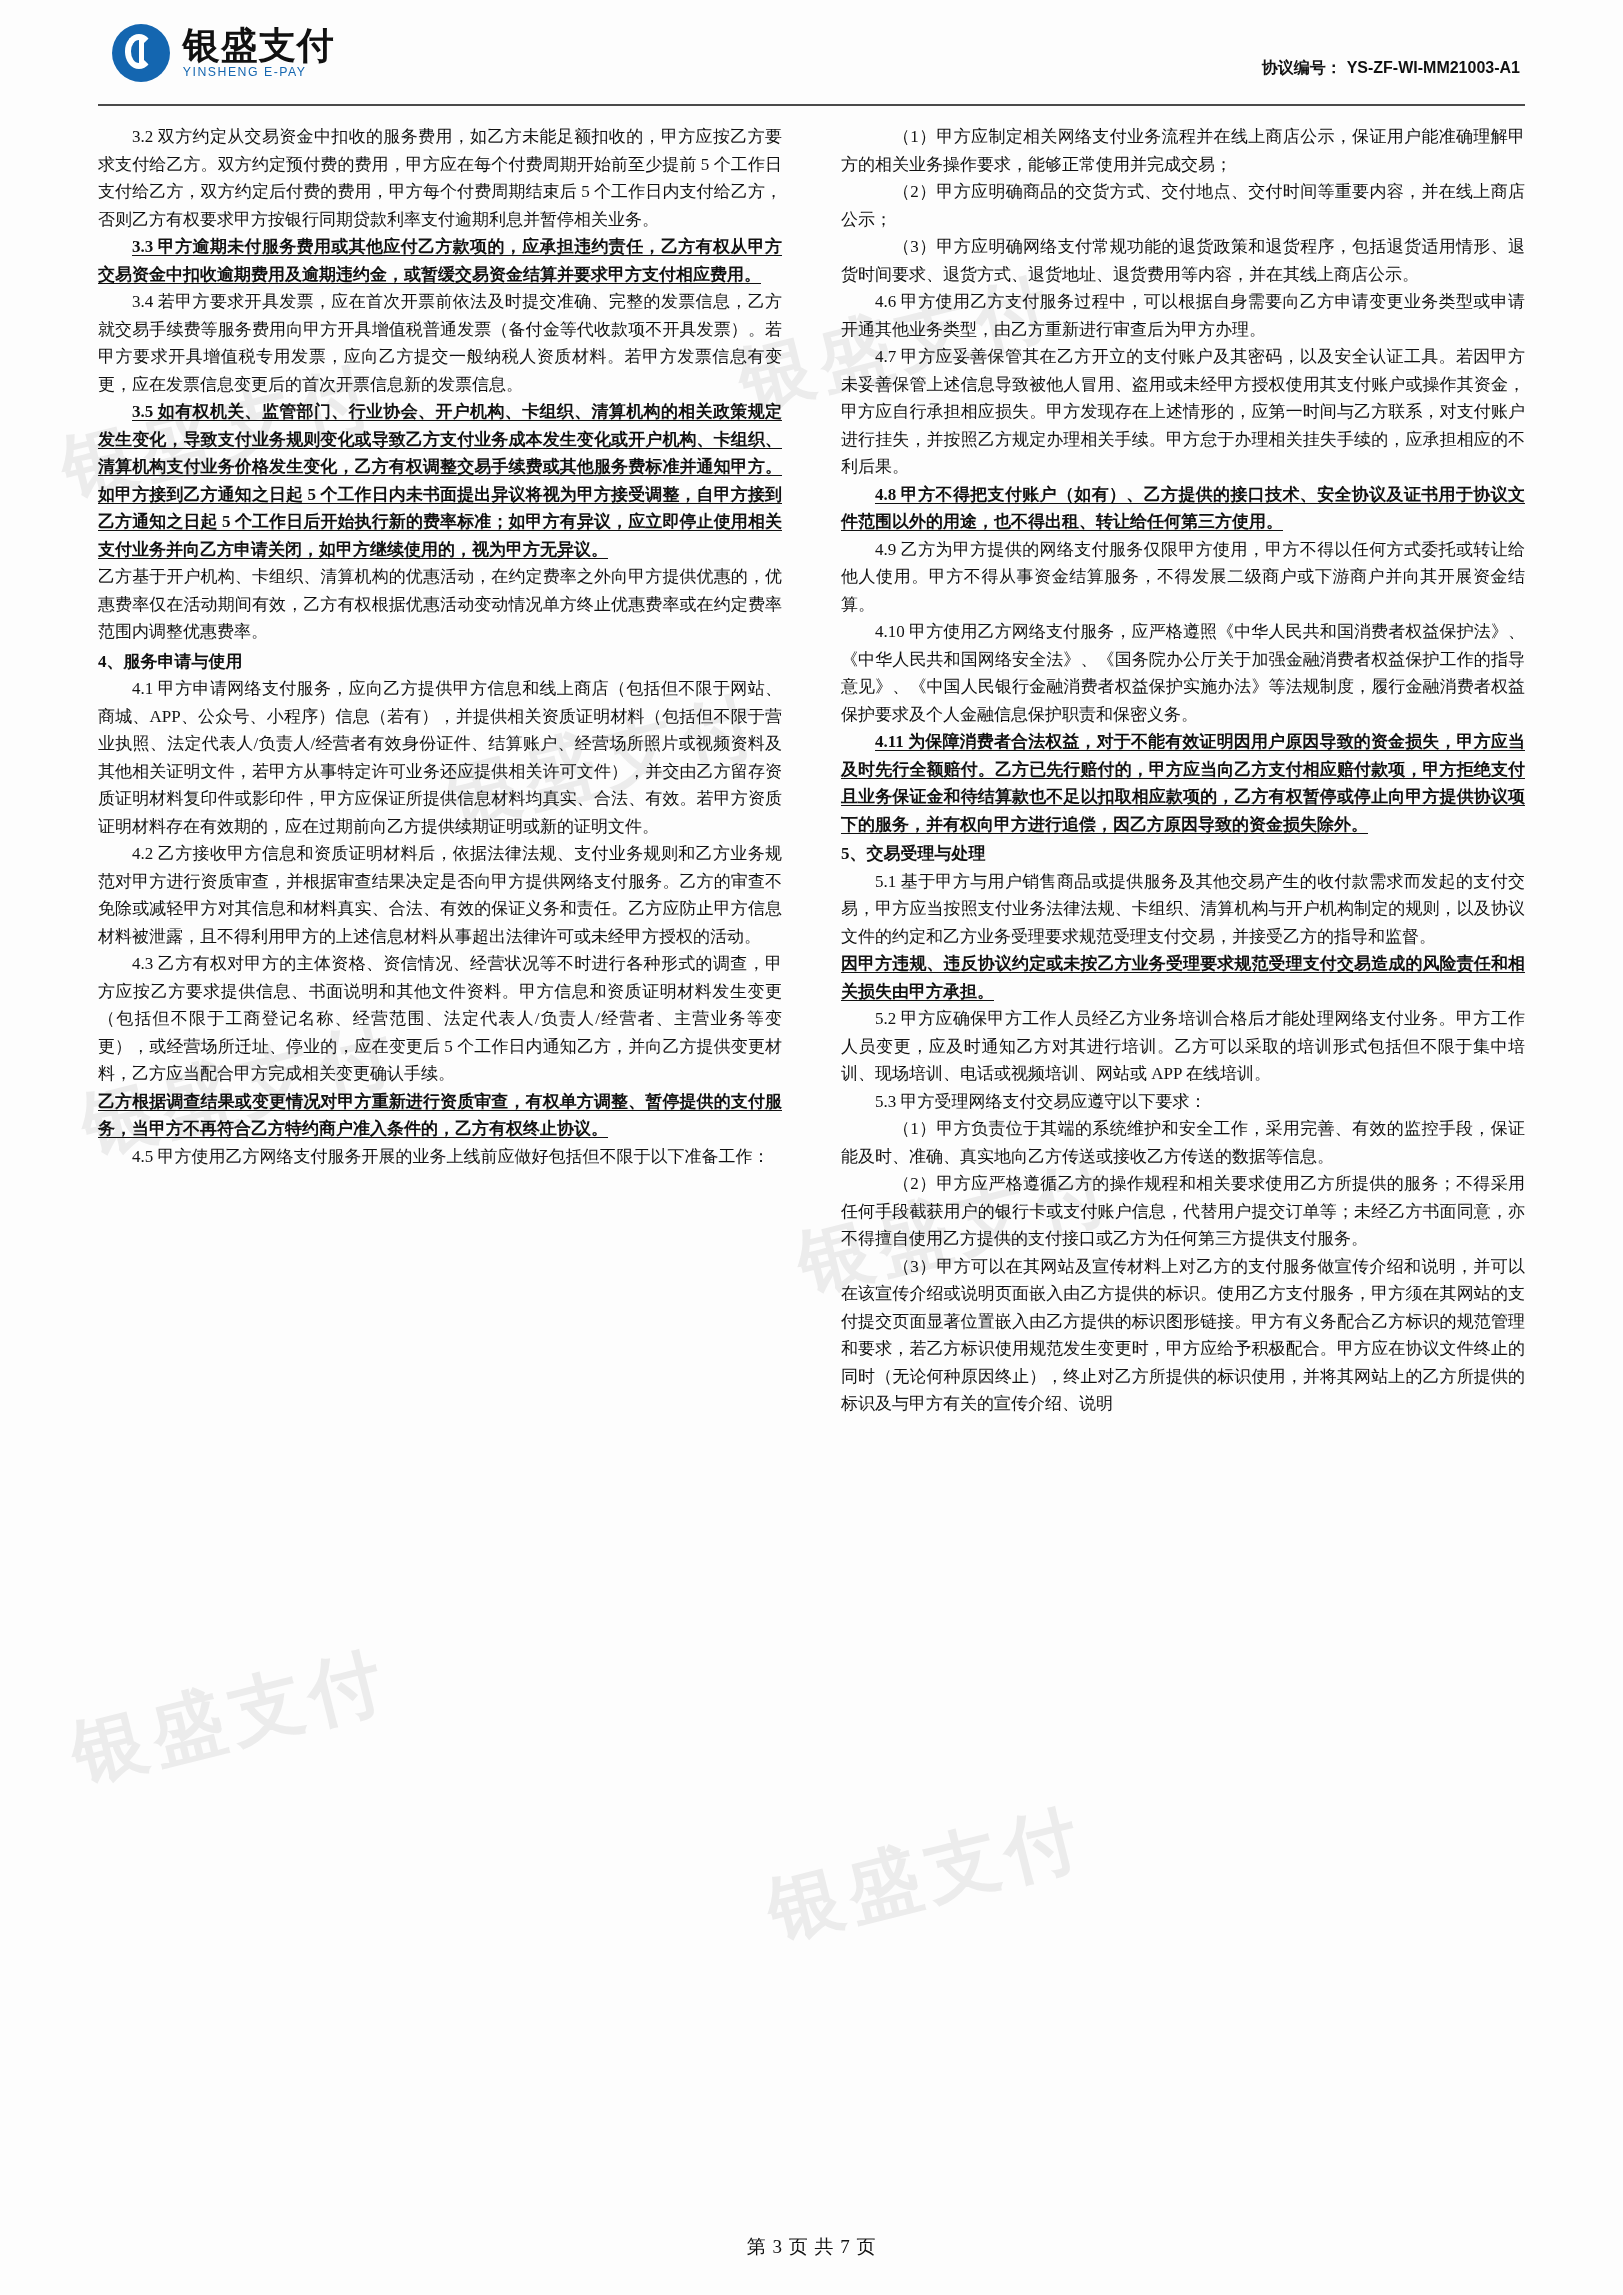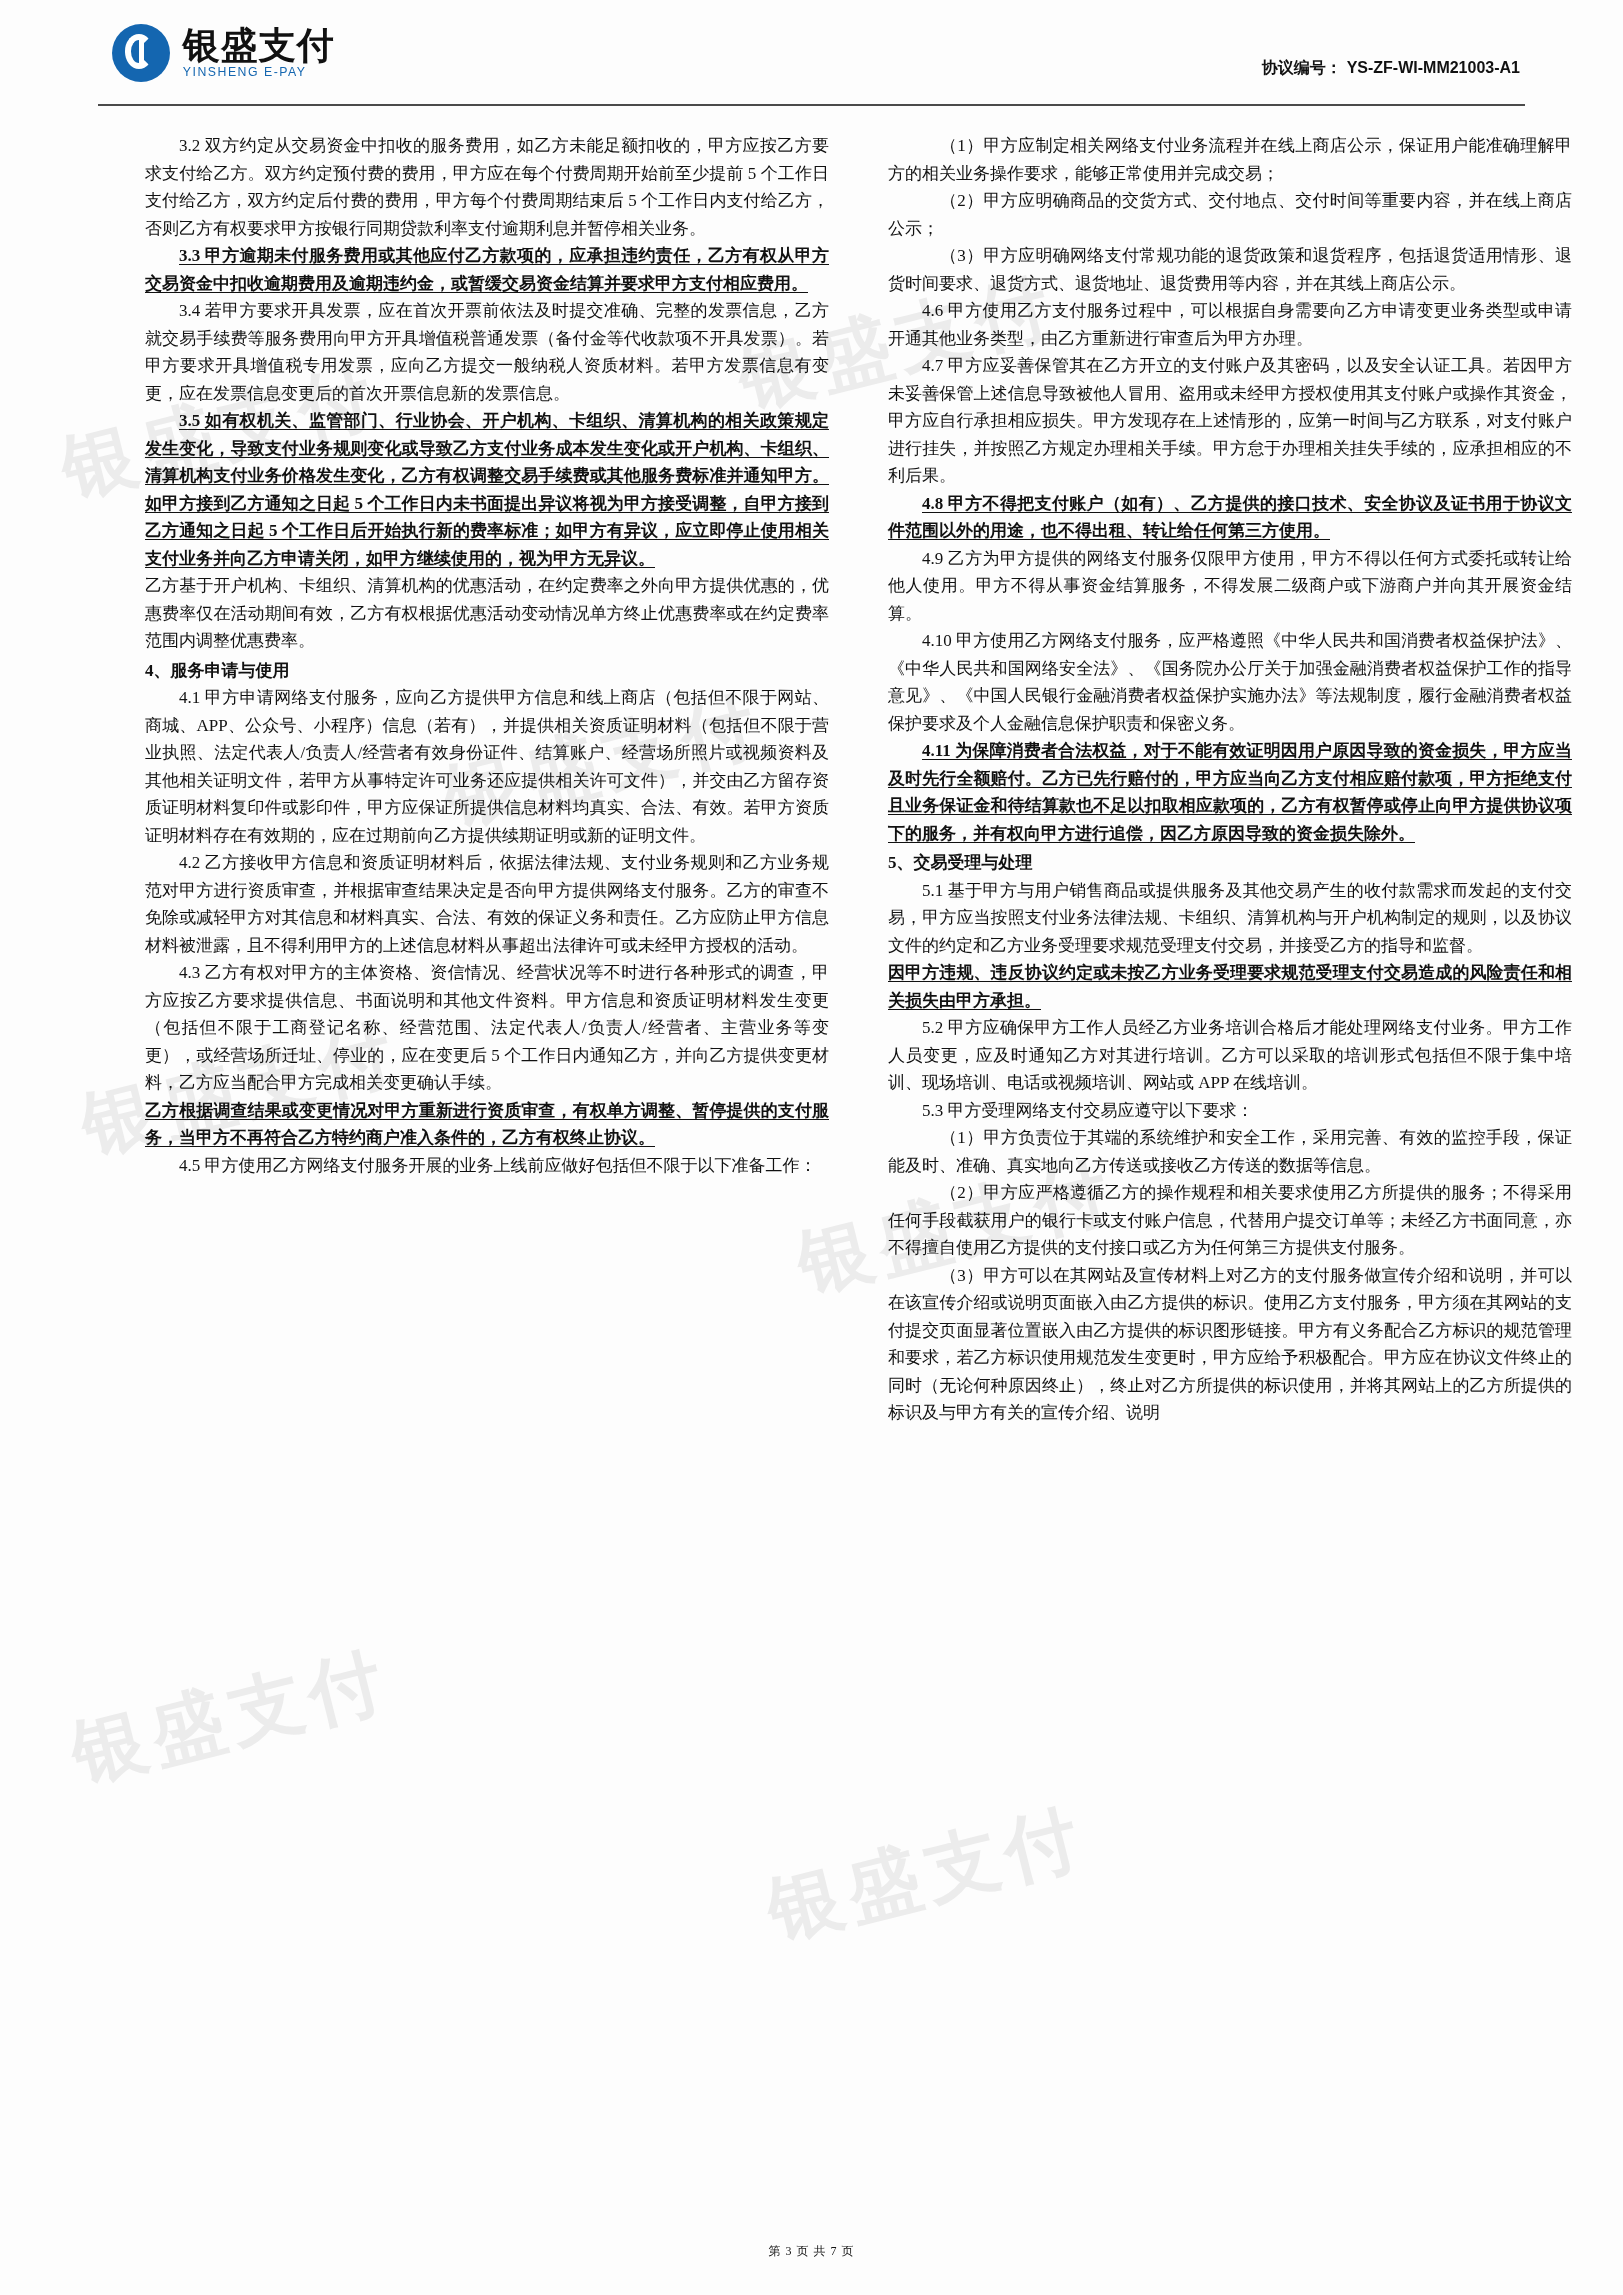--- a/index.html
+++ b/index.html
@@ -103,25 +103,24 @@
     top: 104px;
     width: 1427px;
     height: 1.5px;
     background: #4b4b4b;
   }
 
   
   .columns {
     position: absolute;
     left: 98px;
-    top: 132px;
+    top: 123px;
     width: 1427px;
     display: flex;
     gap: 59px;
-    margin-left: 47px;
   }
   .col {
     width: 684px;
     font-size: 17px;
     line-height: 27.5px;
     color: #111111;
     text-align: justify;
     text-justify: inter-ideograph;
   }
   p {
@@ -143,21 +142,21 @@
     margin-top: 2px;
   }
 
   
   .footer {
     position: absolute;
     left: 0;
     bottom: 35px;
     width: 1623px;
     text-align: center;
-    font-size: 12px;
+    font-size: 19px;
     color: #111111;
     letter-spacing: 1px;
   }
 
   
   .wm {
     position: absolute;
     font-family: "Liberation Sans", sans-serif;
     font-size: 74px;
     color: rgba(120,120,120,0.13);

